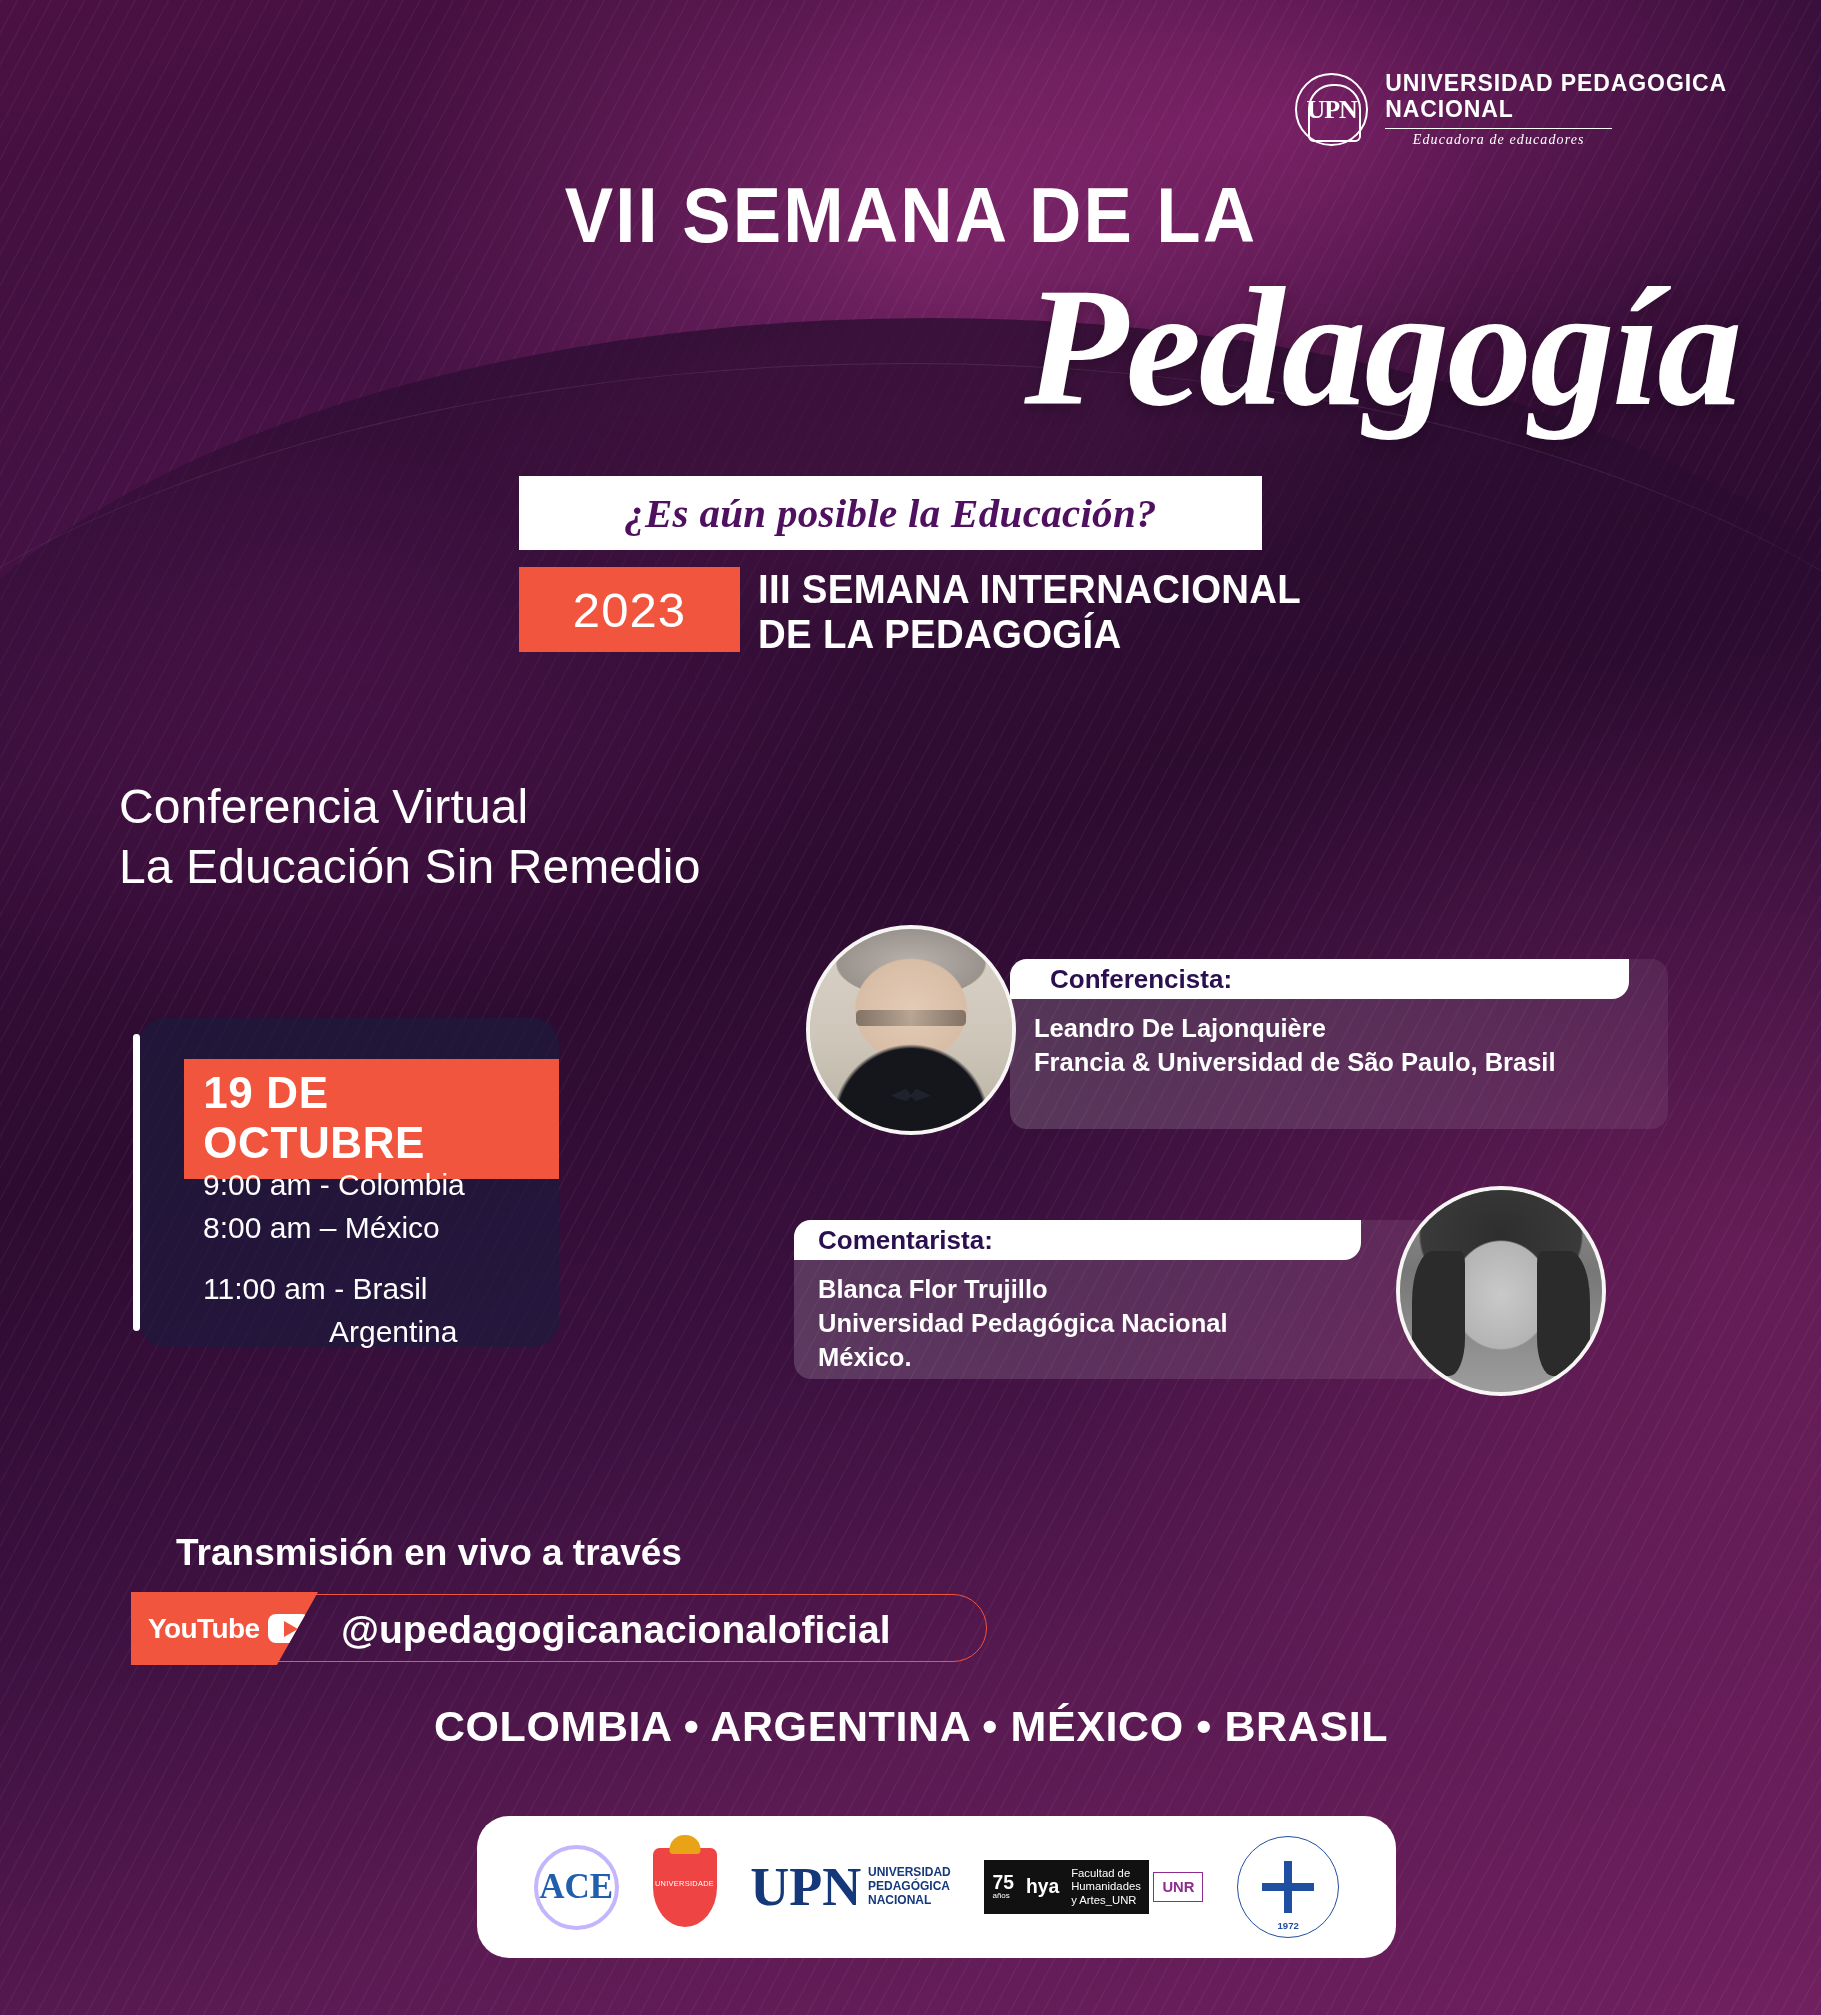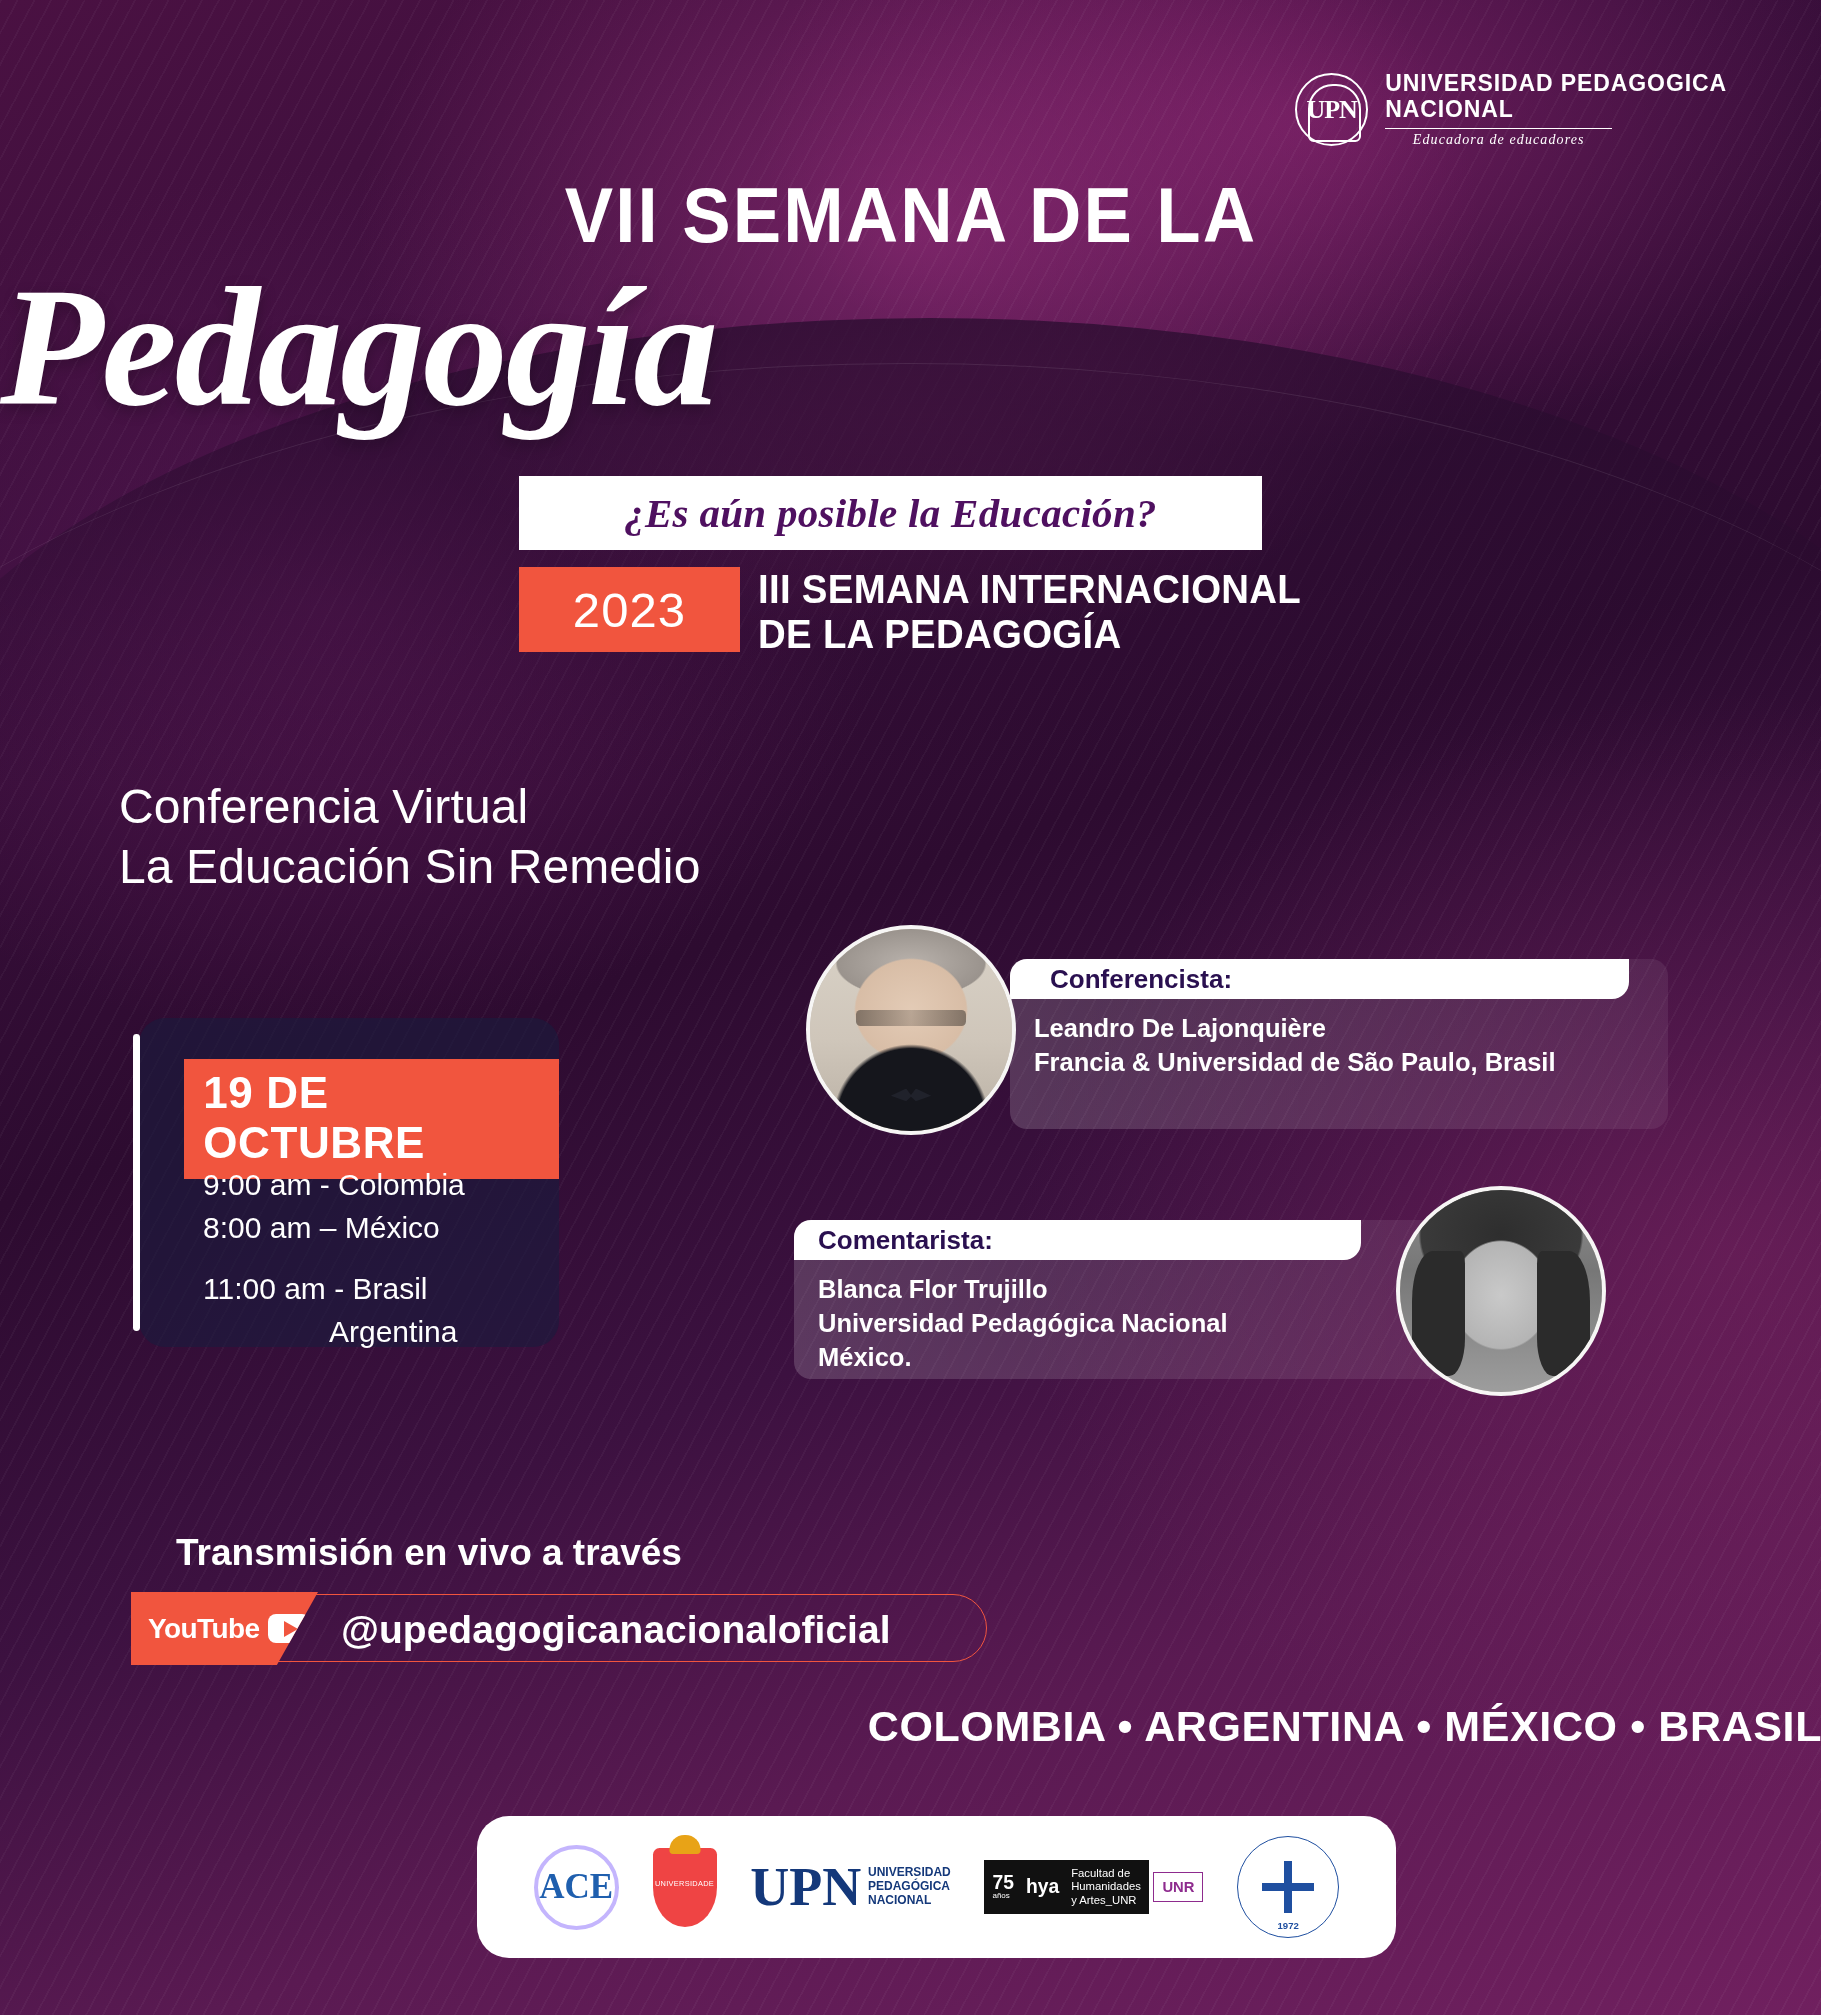--- a/index.html
+++ b/index.html
@@ -92,21 +92,21 @@
     position:absolute; top:170px; left:0; width:1822px;
     text-align:center;
     color:#ffffff;
     font-size:78px; font-weight:bold;
     letter-spacing:2.3px;
     font-family:"Liberation Sans Narrow","Liberation Sans", sans-serif;
     transform:scaleX(0.93);
   }
   .title-2 {
     position:absolute; top:250px; left:0; width:1740px;
-    text-align:left;
+    text-align:right;
     color:#ffffff;
     font-size:170px;
     font-family:"Liberation Serif", serif;
     font-style:italic;
     font-weight:bold;
     letter-spacing:-2.3px;
     text-shadow:0 4.5px 14.8px rgba(0,0,0,0.25);
   }
 
   .subtitle-box {
@@ -272,21 +272,21 @@
     border-top:8.5px solid transparent; border-bottom:8.5px solid transparent;
     display:block; margin-left:3.4px;
   }
   .yt-handle {
     position:absolute; left:210px; top:16px;
     color:#ffffff; font-size:39px; font-weight:bold;
   }
 
   .countries {
     position:absolute; left:0; top:1702px; width:1822px;
-    text-align:right; color:#ffffff;
+    text-align:center; color:#ffffff;
     font-size:43px; font-weight:bold; letter-spacing:0.6px;
   }
 
   
   .sponsors {
     position:absolute; left:477px; top:1816px;
     width:919px; height:142px;
     background:#ffffff;
     border-radius:32px;
     display:flex; align-items:center; justify-content:space-evenly;

